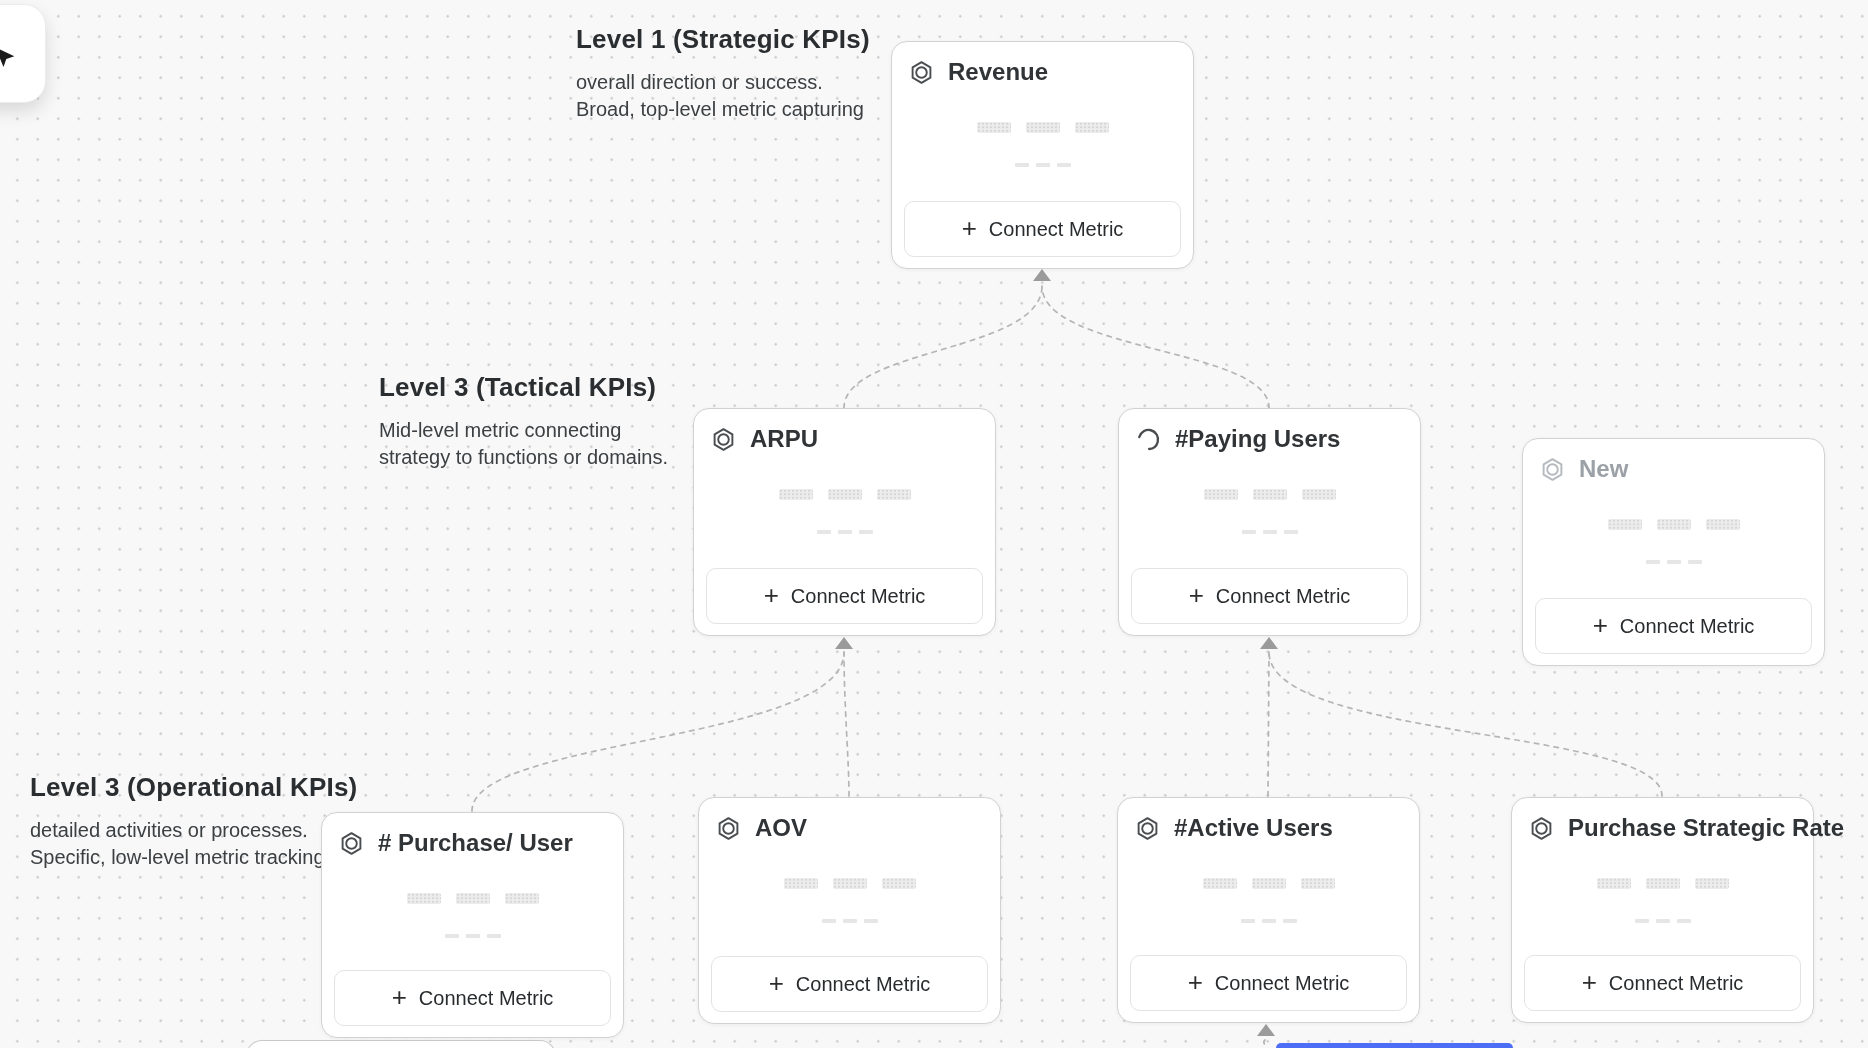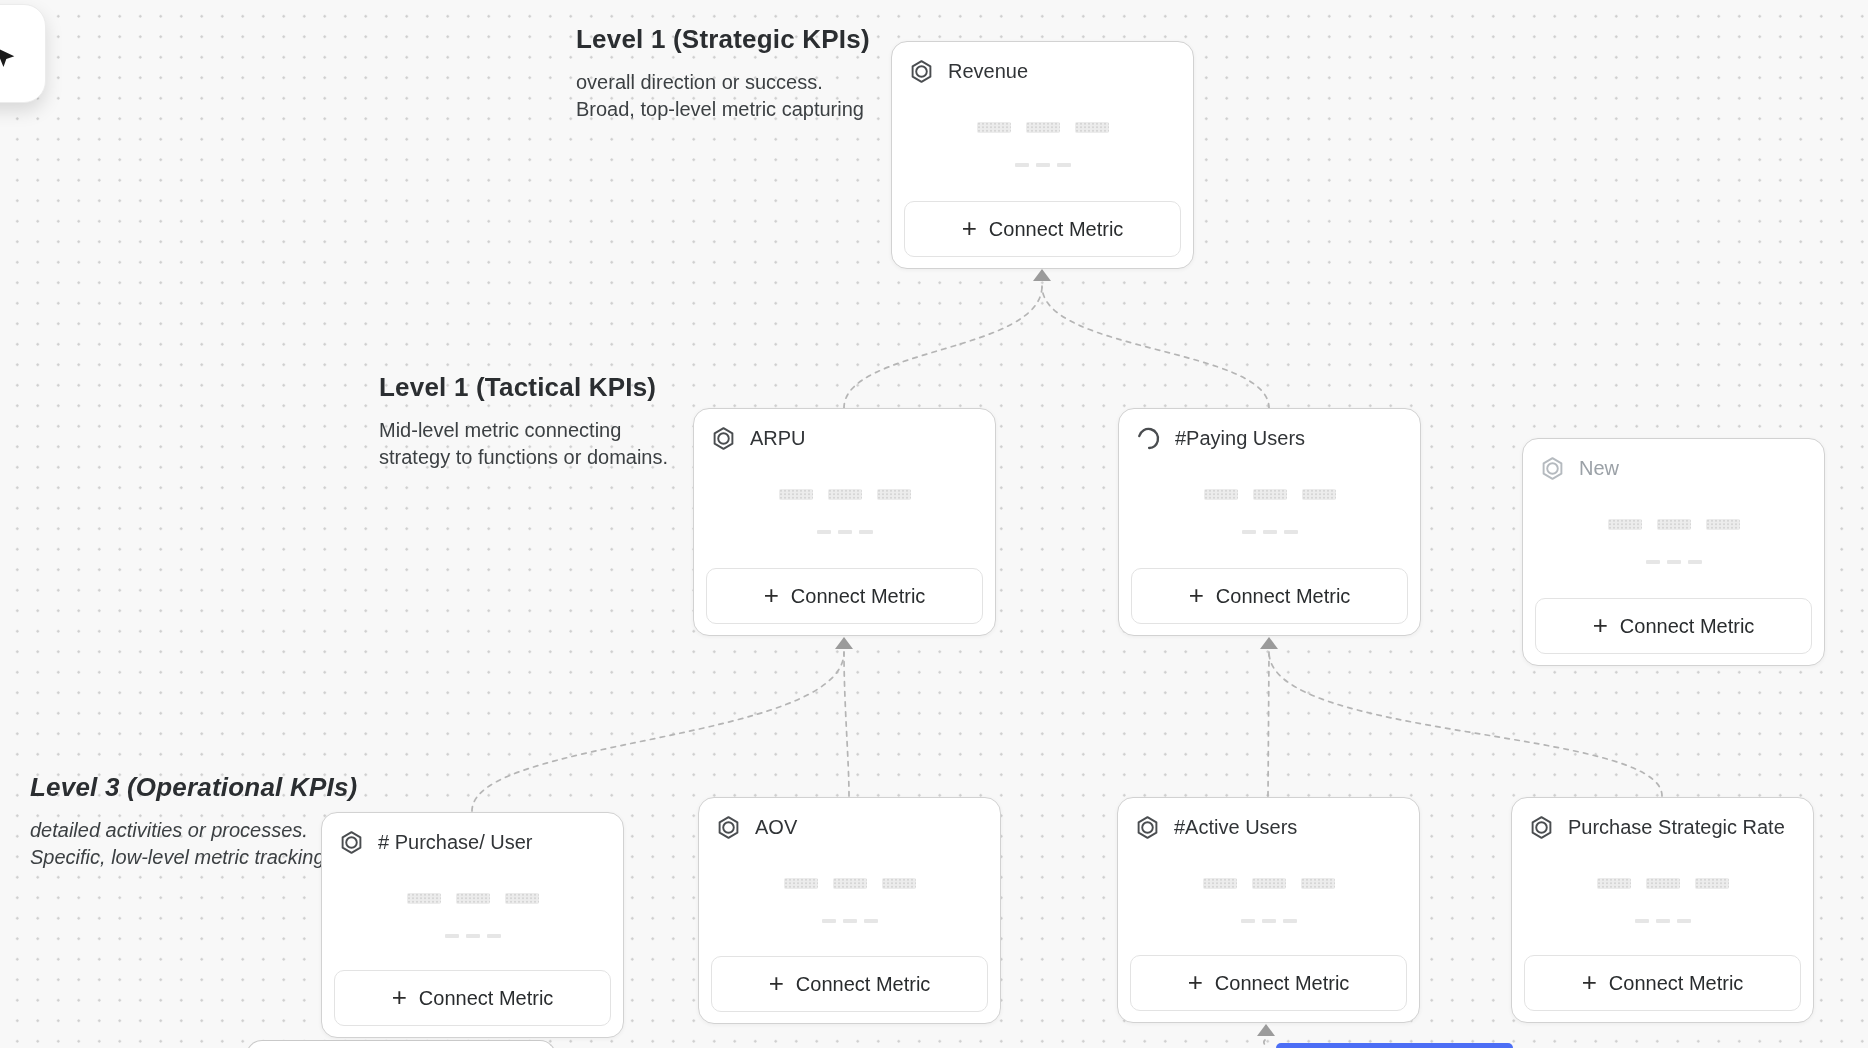--- a/index.html
+++ b/index.html
@@ -26,21 +26,21 @@
 
   
   .card {
     position:absolute; width:303px; height:228px;
     background:#fff; border:1px solid #d2d2d2; border-radius:16px;
     box-shadow:0 1px 4px rgba(0,0,0,.05);
   }
   .card-head { position:absolute; left:16px; top:16px; display:flex; align-items:center; gap:13px; }
   .node-icon { width:27px; height:27px; flex:0 0 auto; display:inline-flex; }
   .node-icon svg { width:100%; height:100%; }
-  .card-title { font-size:20px; font-weight:400; color:#313437; white-space:nowrap; }
+  .card-title { font-size:24px; font-weight:700; color:#313437; white-space:nowrap; }
   .card.muted .card-title { color:#9ba1a7; }
 
   .sk-row { position:absolute; top:80px; left:0; right:0; display:flex; justify-content:center; gap:15px; }
   .sk-row i {
     display:block; width:34px; height:11px; border-radius:2px; background-color:#ececec;
     background-image:radial-gradient(circle,#d6d6d6 .9px, rgba(0,0,0,0) 1px);
     background-size:4px 3.5px;
   }
   .sk-dashes { position:absolute; top:121px; left:0; right:0; display:flex; justify-content:center; gap:7px; }
   .sk-dashes i { display:block; width:14px; height:4px; border-radius:1px; background:#e6e6e6; }
@@ -97,27 +97,27 @@
   </svg>
 
   <div class="level-label" style="left:576px; top:24px;">
     <div class="level-title">Level 1 (Strategic KPIs)</div>
     <div class="level-desc">
       <div>overall direction or success.</div>
       <div>Broad, top-level metric capturing</div>
     </div>
   </div>
   <div class="level-label" style="left:379px; top:372px;">
-    <div class="level-title">Level 1 (Tactical KPIs)</div>
+    <div class="level-title">Level 3 (Tactical KPIs)</div>
     <div class="level-desc">
       <div>Mid-level metric connecting</div>
       <div>strategy to functions or domains.</div>
     </div>
   </div>
-  <div class="level-label" style="left:30px; top:772px;font-style:italic;">
+  <div class="level-label" style="left:30px; top:772px;">
     <div class="level-title">Level 3 (Operational KPIs)</div>
     <div class="level-desc">
       <div>detailed activities or processes.</div>
       <div>Specific, low-level metric tracking</div>
     </div>
   </div>
 
   <div class="card" style="left:891px; top:41px;">
     <div class="card-head">
       <span class="node-icon">

